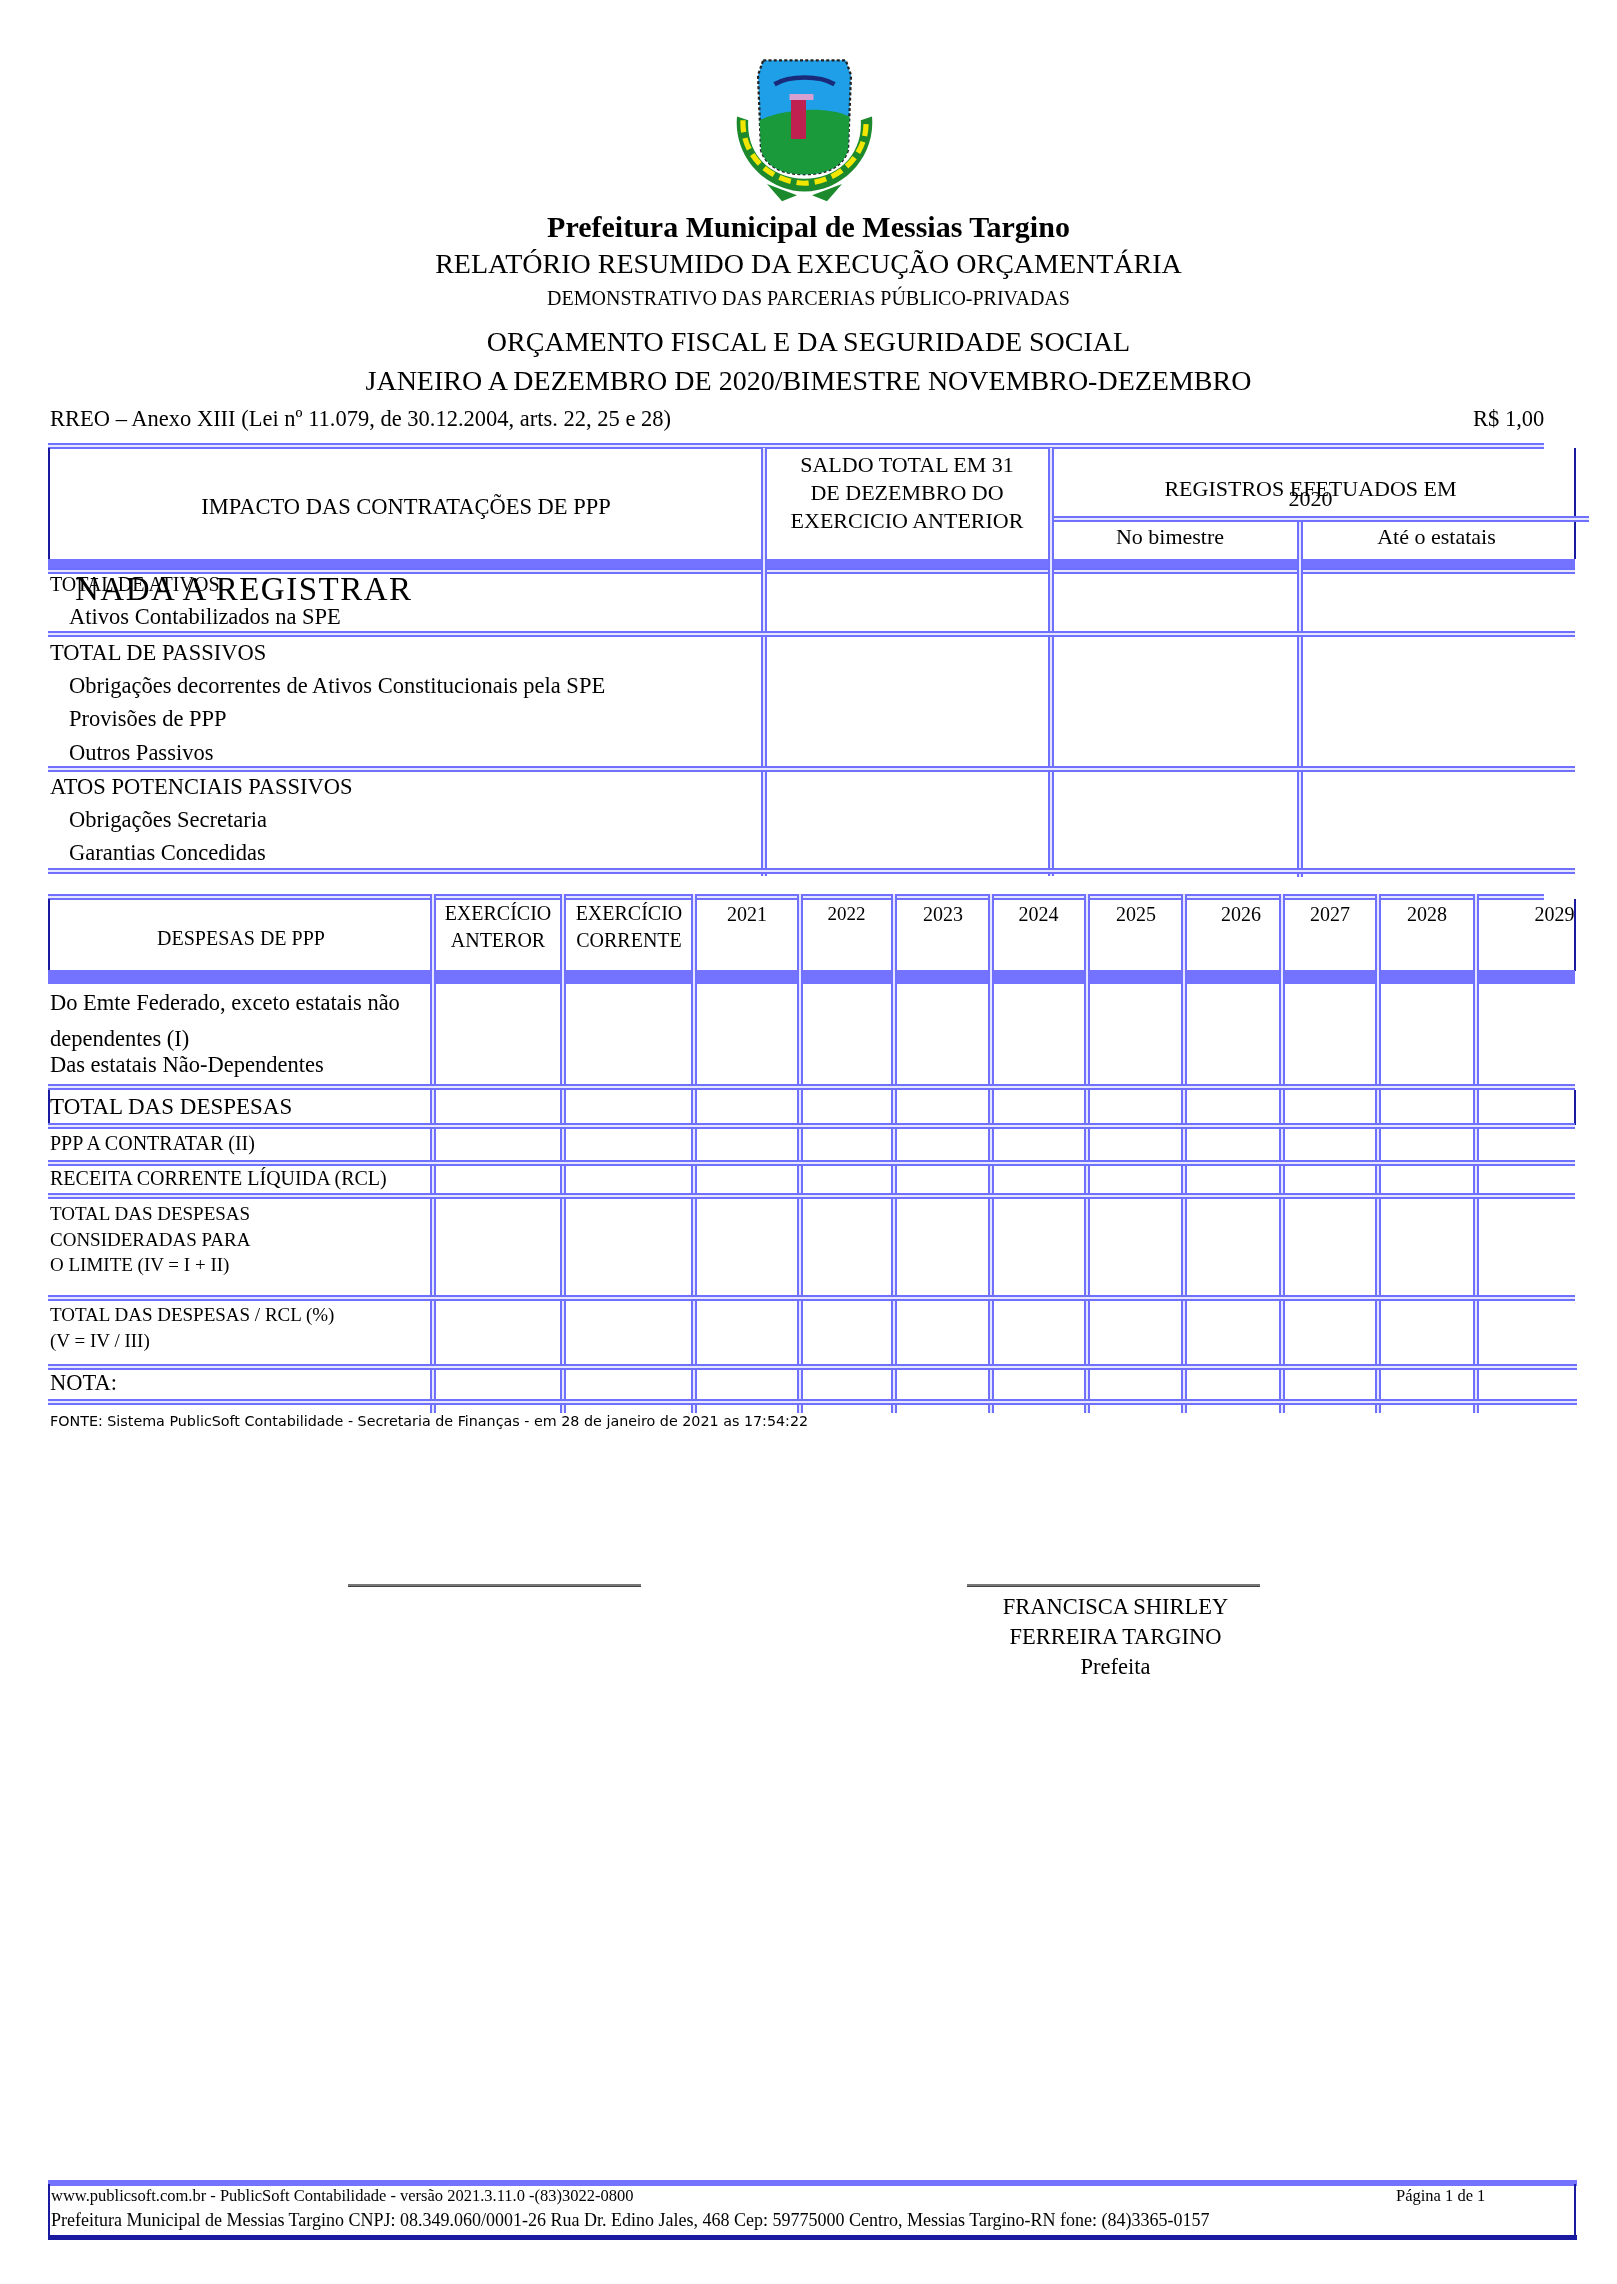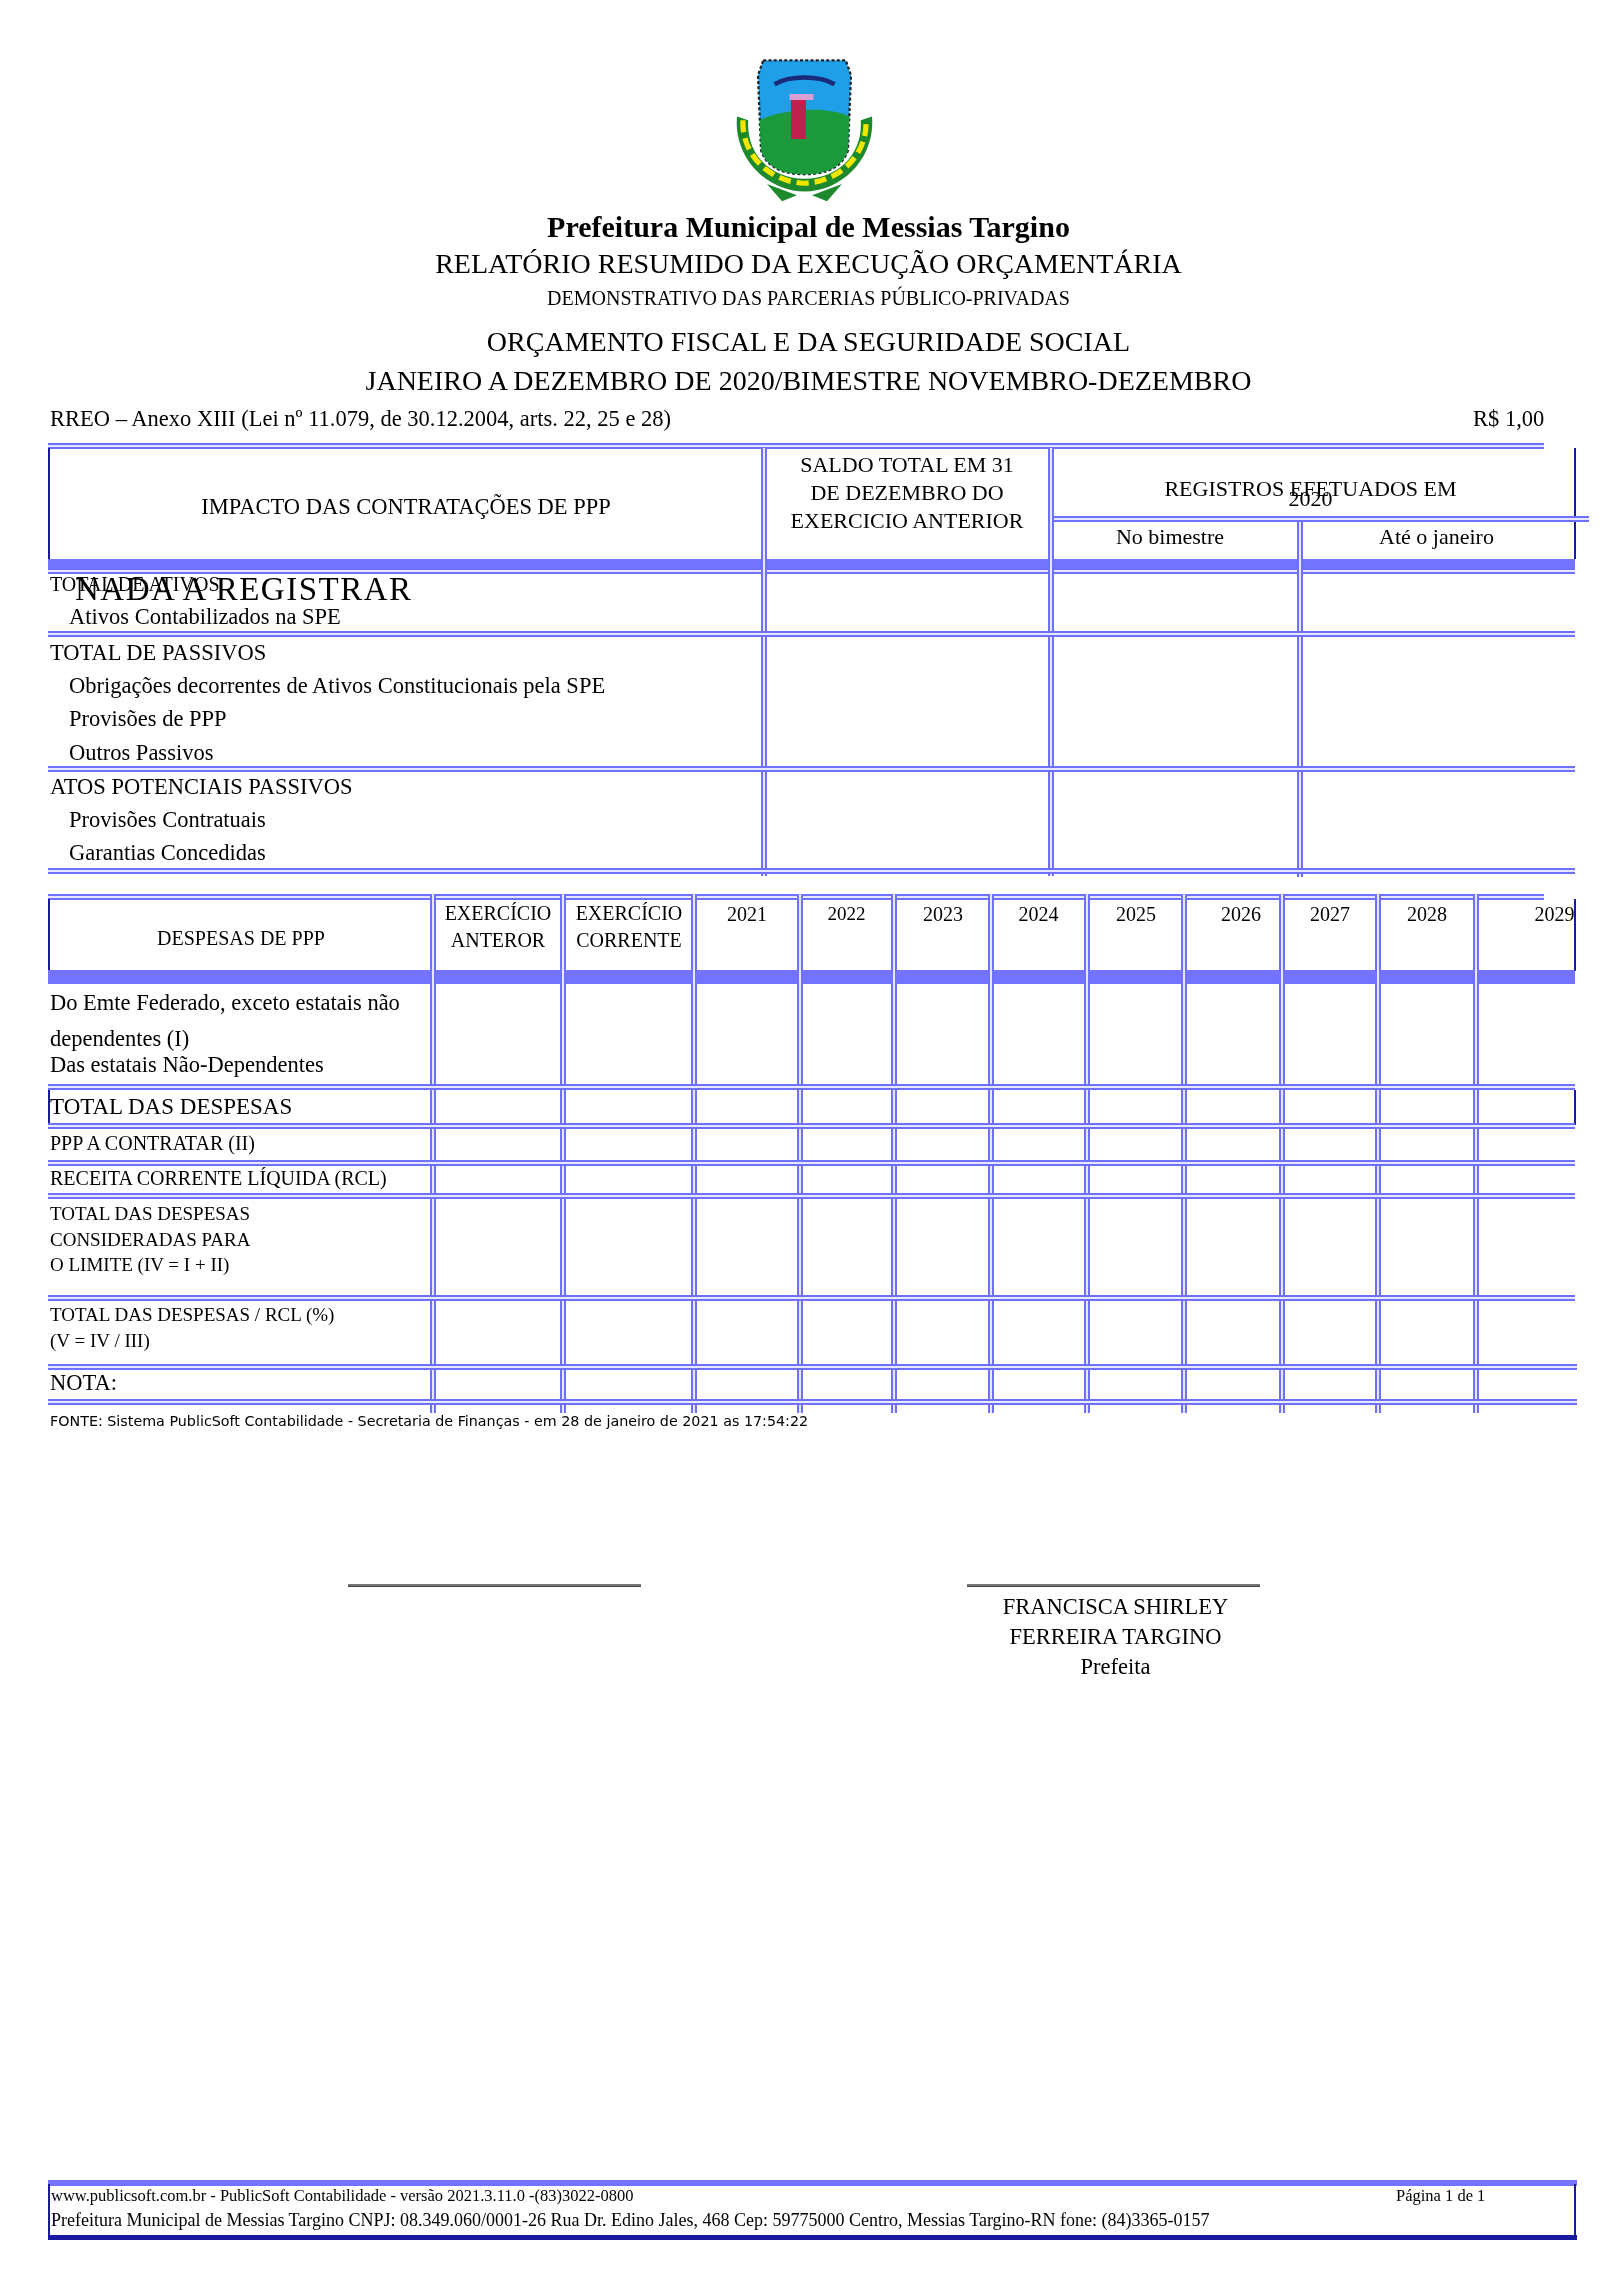--- a/index.html
+++ b/index.html
@@ -74,33 +74,33 @@
 
 <div class="abs hdr" style="left:53px; top:493px; width:706px; font-size:22.5px;">IMPACTO DAS CONTRATAÇÕES DE PPP</div>
 <div class="abs hdr" style="left:768px; top:451px; width:278px;">
   <div>SALDO TOTAL EM 31</div>
   <div>DE DEZEMBRO DO</div>
   <div>EXERCICIO ANTERIOR</div>
 </div>
 <div class="abs hdr" style="left:1055px; top:475px; width:511px;">REGISTROS EFETUADOS EM</div>
 <div class="abs hdr" style="left:1055px; top:485px; width:511px;">2020</div>
 <div class="abs hdr" style="left:1055px; top:523px; width:230px;">No bimestre</div>
-<div class="abs hdr" style="left:1305px; top:523px; width:263px;">Até o janeiro</div>
+<div class="abs hdr" style="left:1305px; top:523px; width:263px;">Até o estatais</div>
 
 <div class="abs lbl" style="left:50px; top:573px; font-size:20px;">TOTAL DE ATIVOS</div>
 <div class="abs" style="left:75px; top:571px; font-size:33px; letter-spacing:1.5px; white-space:nowrap;">NADA A REGISTRAR</div>
 <div class="abs lbl" style="left:69px; top:604px;">Ativos Contabilizados na SPE</div>
 
 <div class="abs lbl" style="left:50px; top:640px;">TOTAL DE PASSIVOS</div>
 <div class="abs lbl" style="left:69px; top:673px;">Obrigações decorrentes de Ativos Constitucionais pela SPE</div>
 <div class="abs lbl" style="left:69px; top:706px;">Provisões de PPP</div>
 <div class="abs lbl" style="left:69px; top:740px;">Outros Passivos</div>
 
 <div class="abs lbl" style="left:50px; top:774px;">ATOS POTENCIAIS PASSIVOS</div>
-<div class="abs lbl" style="left:69px; top:807px;">Provisões Contratuais</div>
+<div class="abs lbl" style="left:69px; top:807px;">Obrigações Secretaria</div>
 <div class="abs lbl" style="left:69px; top:840px;">Garantias Concedidas</div>
 
 <div>
   <div class="dbl-h" style="left:48px; top:894px; width:1496px;"></div>
   <div class="dark-v" style="left:48px; top:899px; height:72px;"></div>
   <div class="dark-v" style="left:1574px; top:899px; height:72px;"></div>
   <div class="band" style="left:48px; top:970px; width:1527px; height:13.5px;"></div>
 
   <div class="dbl-v" style="left:430px; top:894px; height:519px;"></div>
   <div class="dbl-v" style="left:560px; top:894px; height:519px;"></div>

